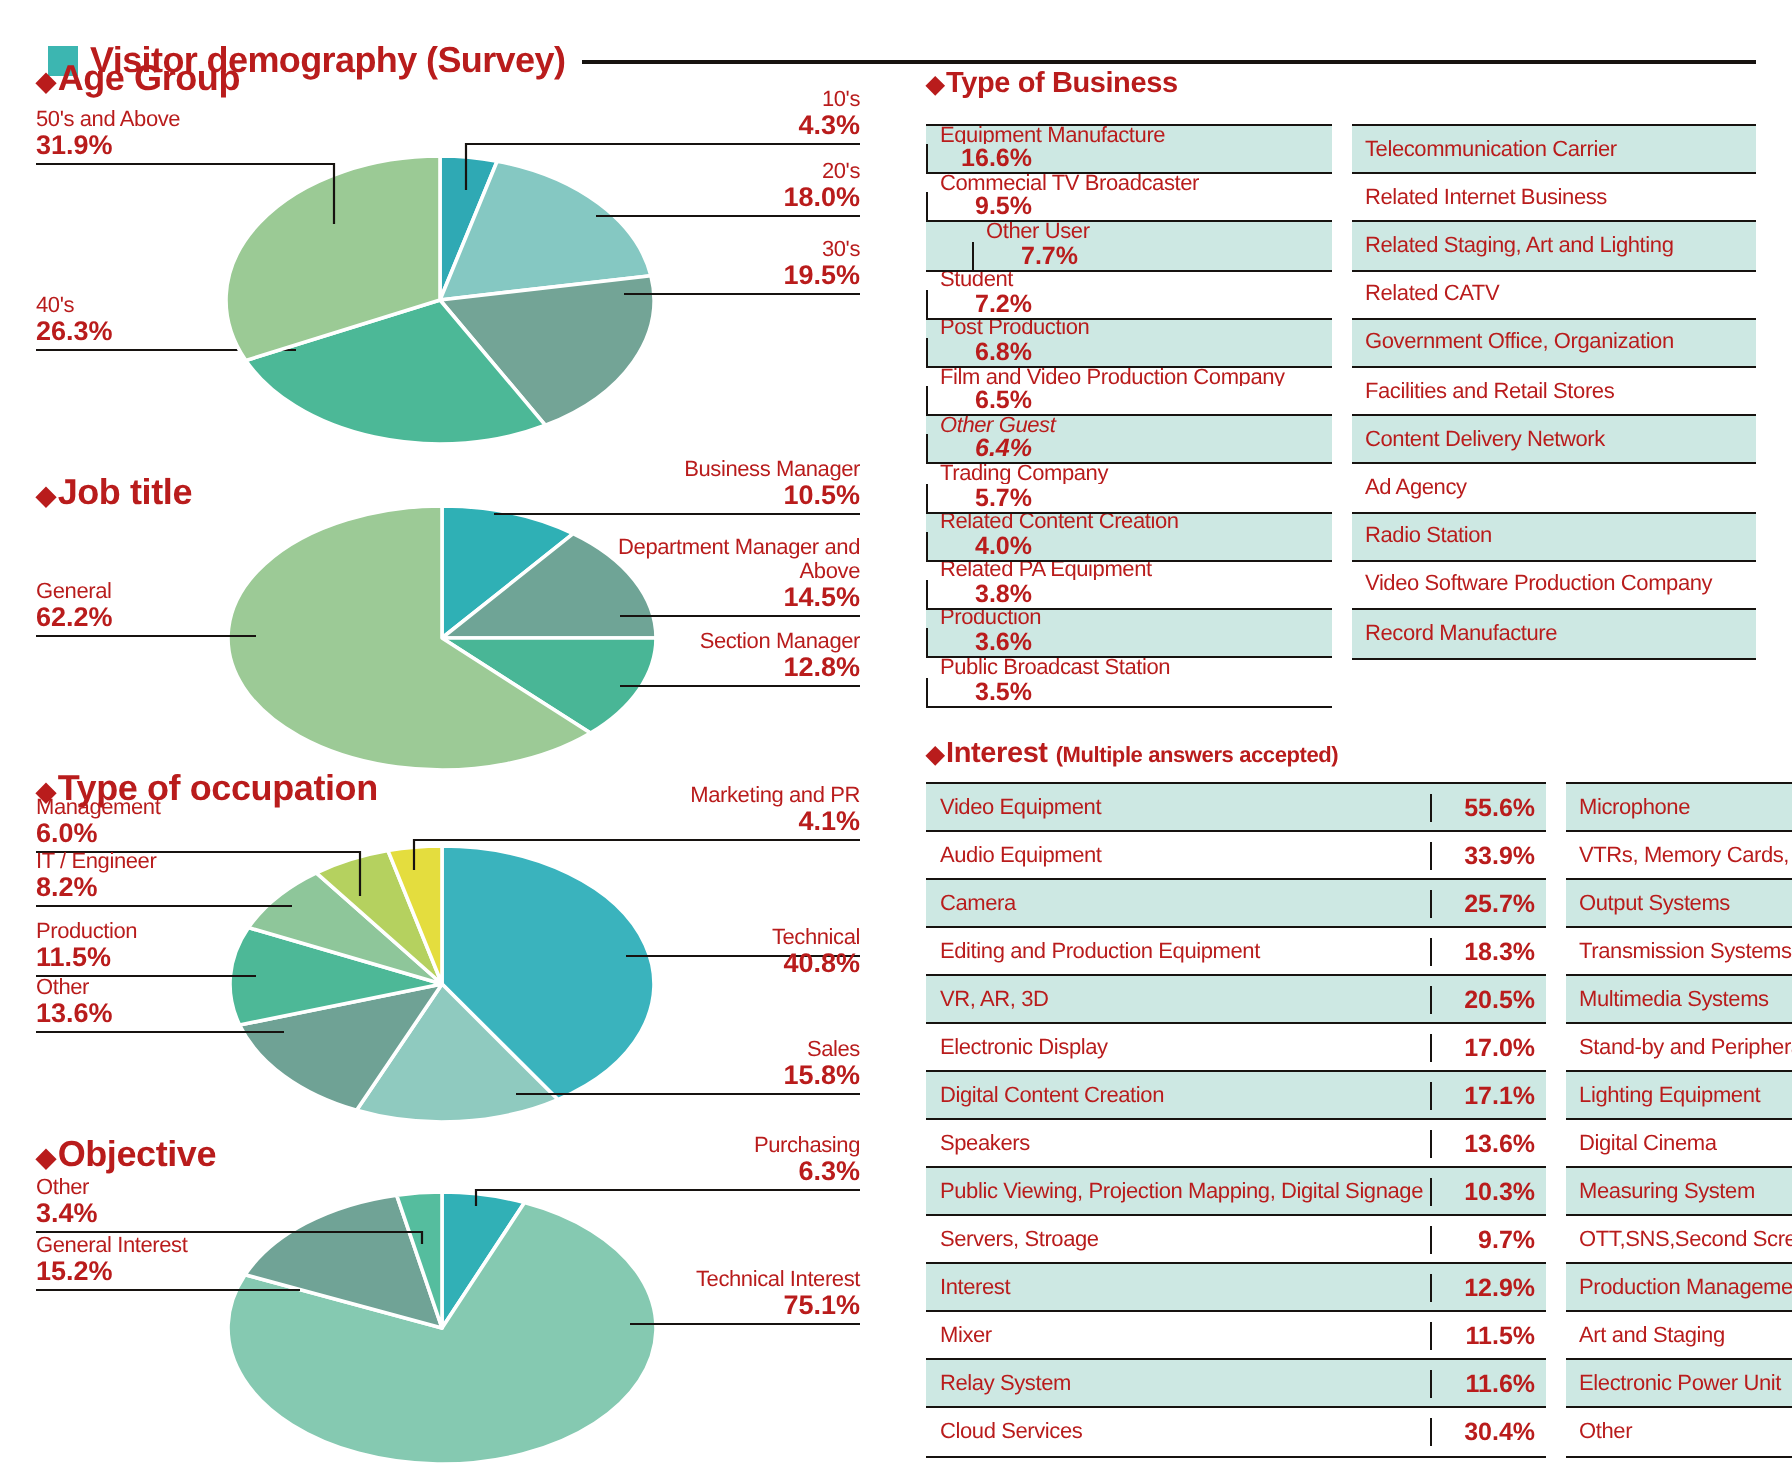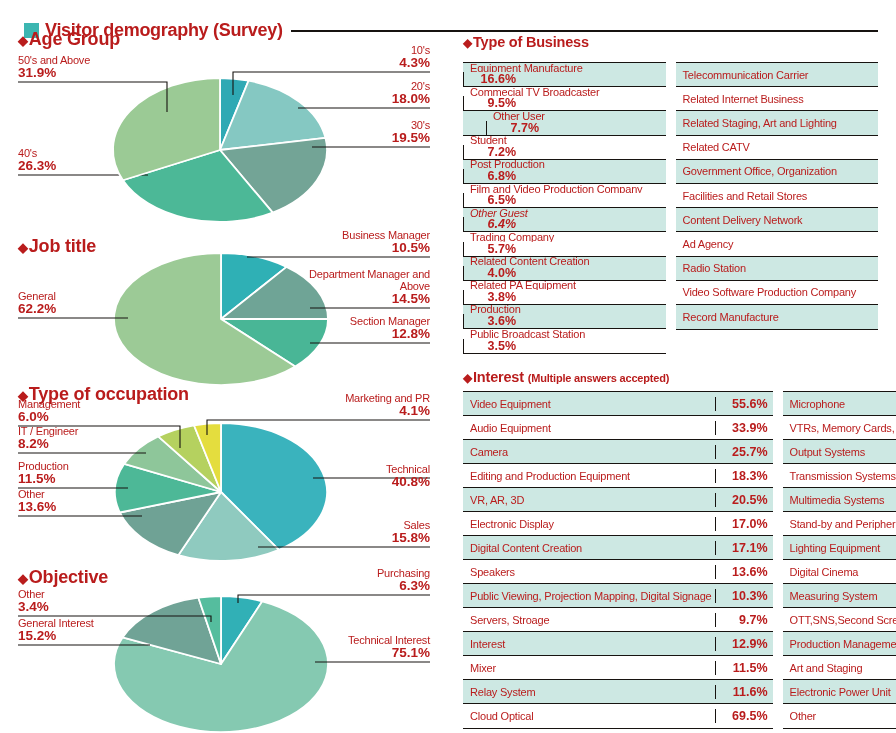--- a/index.html
+++ b/index.html
@@ -321,22 +321,22 @@
             </div>
             <div class="trow">
               <div class="tcell-label">Mixer</div>
               <div class="tcell-value">11.5%</div>
             </div>
             <div class="trow shade" style="background: rgb(205, 232, 227);">
               <div class="tcell-label">Relay System</div>
               <div class="tcell-value">11.6%</div>
             </div>
             <div class="trow">
-              <div class="tcell-label">Cloud Optical</div>
-              <div class="tcell-value">69.5%</div>
+              <div class="tcell-label">Cloud Services</div>
+              <div class="tcell-value">30.4%</div>
             </div>
           </div>
           <div class="subtable">
             <div class="trow shade" style="background: rgb(205, 232, 227);">
               <div class="tcell-label">Microphone</div>
             </div>
             <div class="trow">
               <div class="tcell-label">VTRs, Memory Cards, Optical Disks</div>
             </div>
             <div class="trow shade" style="background: rgb(205, 232, 227);">

